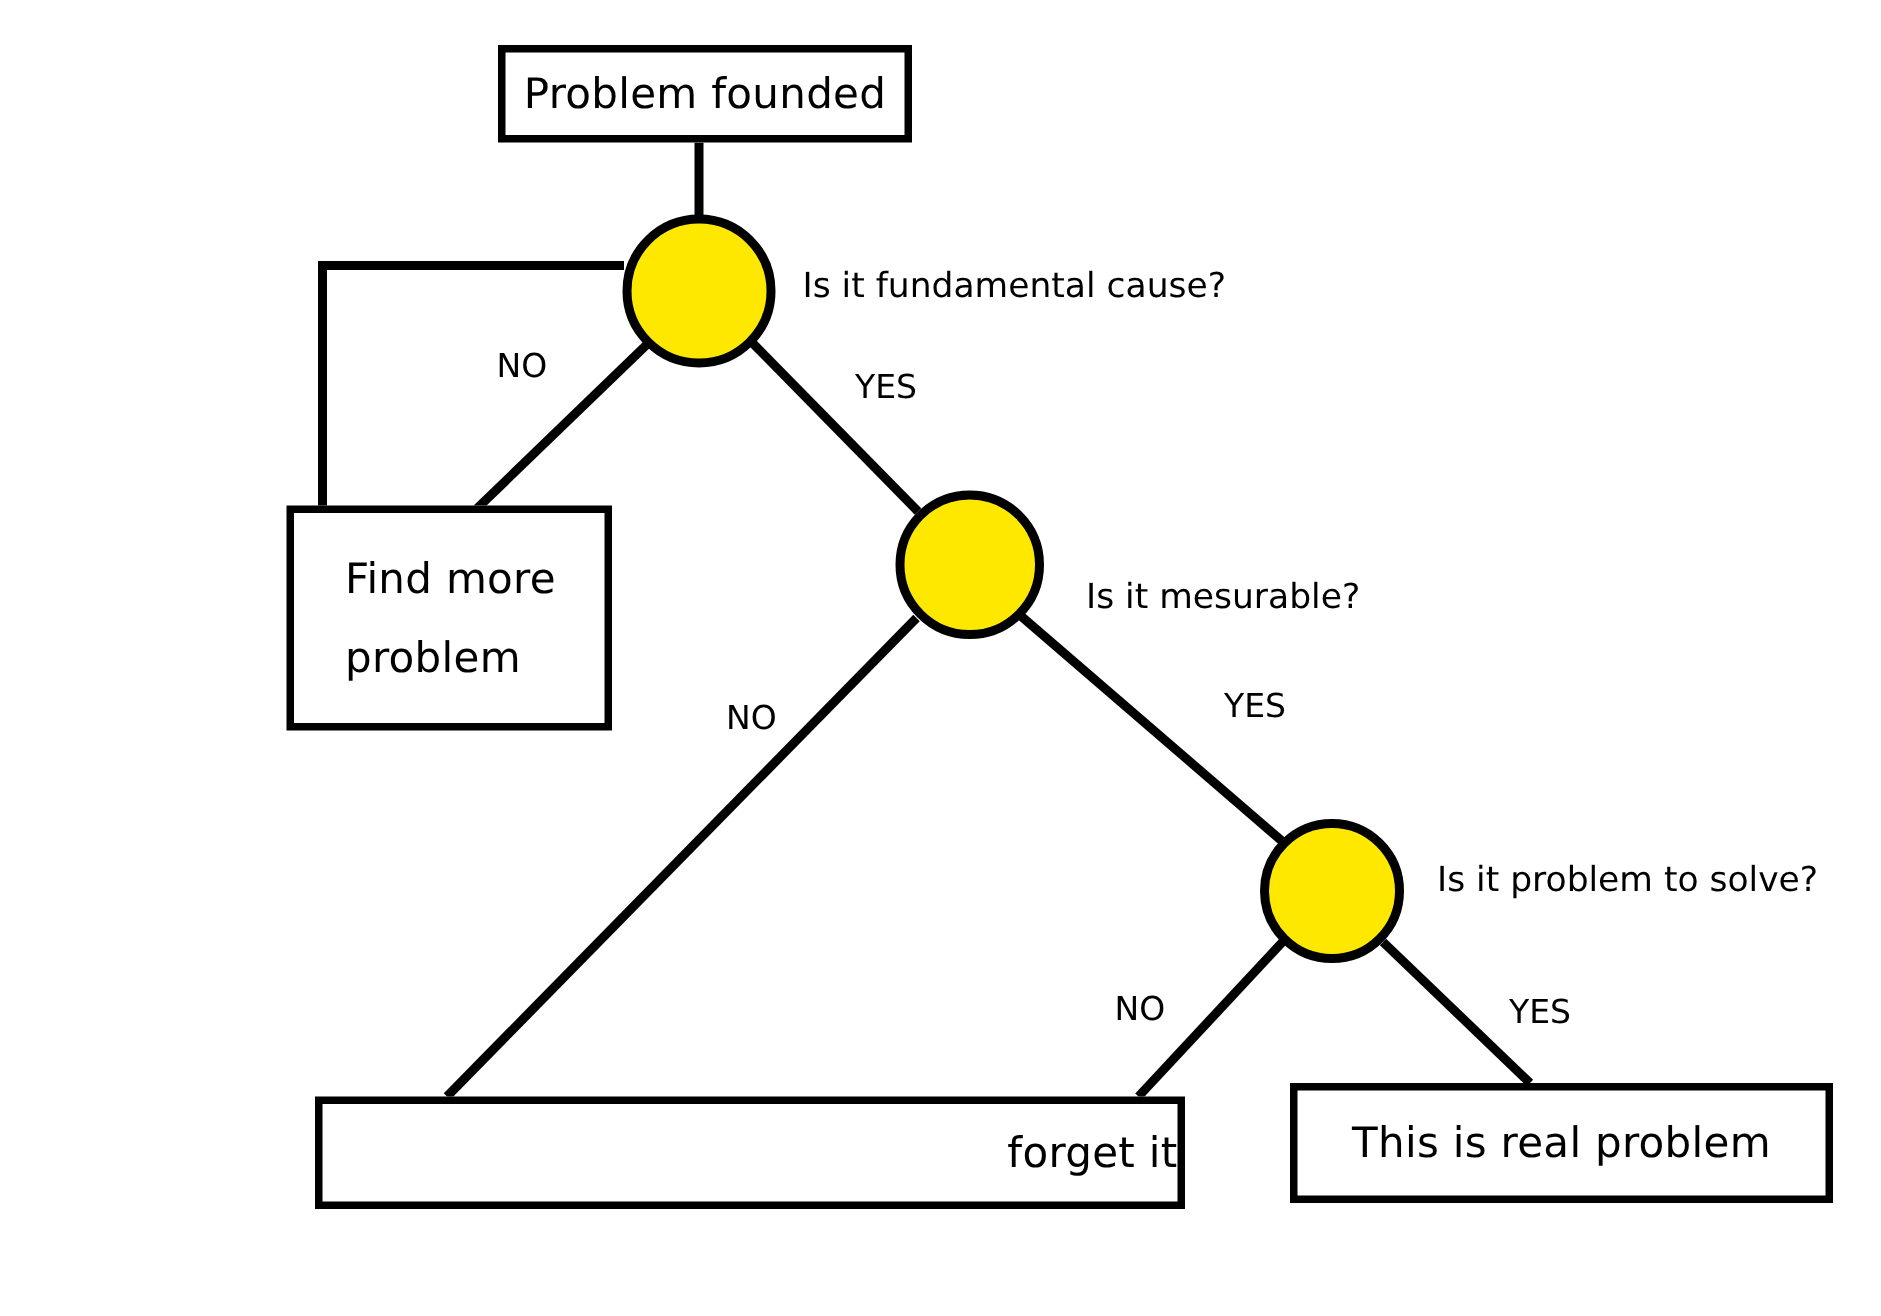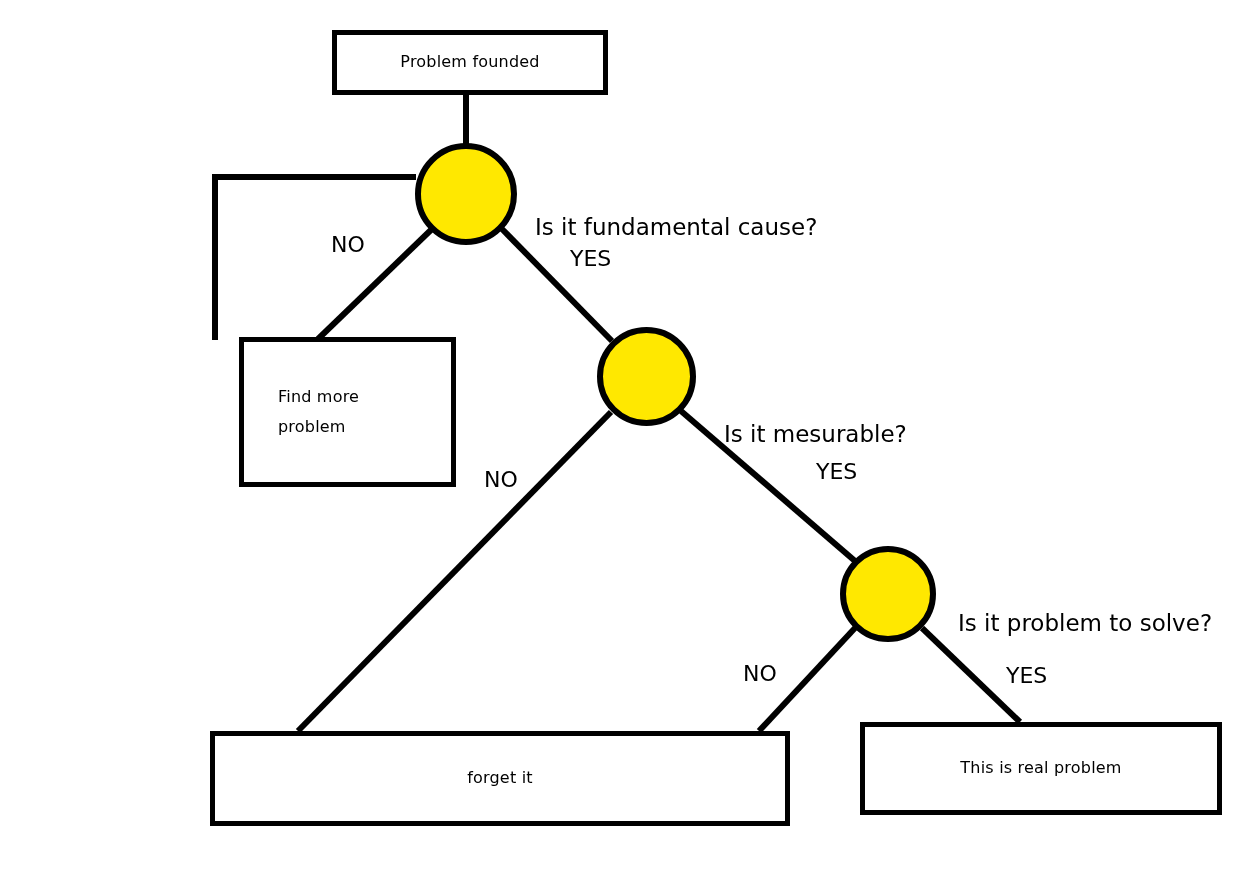--- a/index.html
+++ b/index.html
@@ -26,21 +26,21 @@
   }
   .proc-box {
     position: absolute;
     box-sizing: border-box;
     background: #ffffff;
     border: 5px solid #000000;
     display: flex;
     align-items: center;
     justify-content: center;
     color: #000000;
-    font-size: 16px;
+    font-size: 28px;
     line-height: 1.9;
     letter-spacing: 0.2px;
     z-index: 3;
   }
   .proc-box.left-align {
     justify-content: flex-start;
     align-items: center;
     padding-left: 34px;
     text-align: left;
   }
@@ -57,21 +57,20 @@
     font-size: 22px;
     white-space: nowrap;
     z-index: 5;
   }
   .node-label {
     position: absolute;
     color: #000000;
     font-size: 23px;
     white-space: nowrap;
     z-index: 5;
-    margin-top: 36px;
   }
 </style>
 </head>
 <body>
 
 <div id="canvas">
 
   <svg id="edges" viewBox="0 0 1254 877" width="1254" height="877" xmlns="http://www.w3.org/2000/svg">
 
     <line x1="466" y1="95" x2="466" y2="148" stroke="#000000" stroke-width="6"></line>
@@ -88,32 +87,32 @@
 
     <line x1="855" y1="628" x2="759" y2="731" stroke="#000000" stroke-width="6"></line>
 
     <line x1="922" y1="628" x2="1020" y2="722" stroke="#000000" stroke-width="6"></line>
   </svg>
 
   <div class="proc-box" style="left:332px; top:30px; width:276px; height:65px;">
     <span>Problem founded</span>
   </div>
 
-  <div class="proc-box left-align" style="left:191px; top:337px; width:217px; height:150px;margin-left:48px;">
+  <div class="proc-box left-align" style="left:191px; top:337px; width:217px; height:150px;">
     <div>
       <div>Find more</div>
       <div>problem</div>
     </div>
   </div>
 
-  <div class="proc-box" style="left:210px; top:731px; width:580px; height:95px;">
+  <div class="proc-box" style="left:210px; top:731px; width:580px; height:75px;justify-content:flex-end;">
     <span>forget it</span>
   </div>
 
-  <div class="proc-box" style="left:860px; top:722px; width:362px; height:93px;">
+  <div class="proc-box" style="left:860px; top:722px; width:362px; height:80px;">
     <span>This is real problem</span>
   </div>
 
   <div class="decision-node" style="left:415px; top:143px; width:102px; height:102px; background:#FFE800;"></div>
 
   <div class="decision-node" style="left:597px; top:327px; width:99px; height:99px; background:#FFE800;"></div>
 
   <div class="decision-node" style="left:840px; top:546px; width:96px; height:96px; background:#FFE800;"></div>
 
   <div class="node-label" style="left:535px; top:178px;">Is it fundamental cause?</div>

